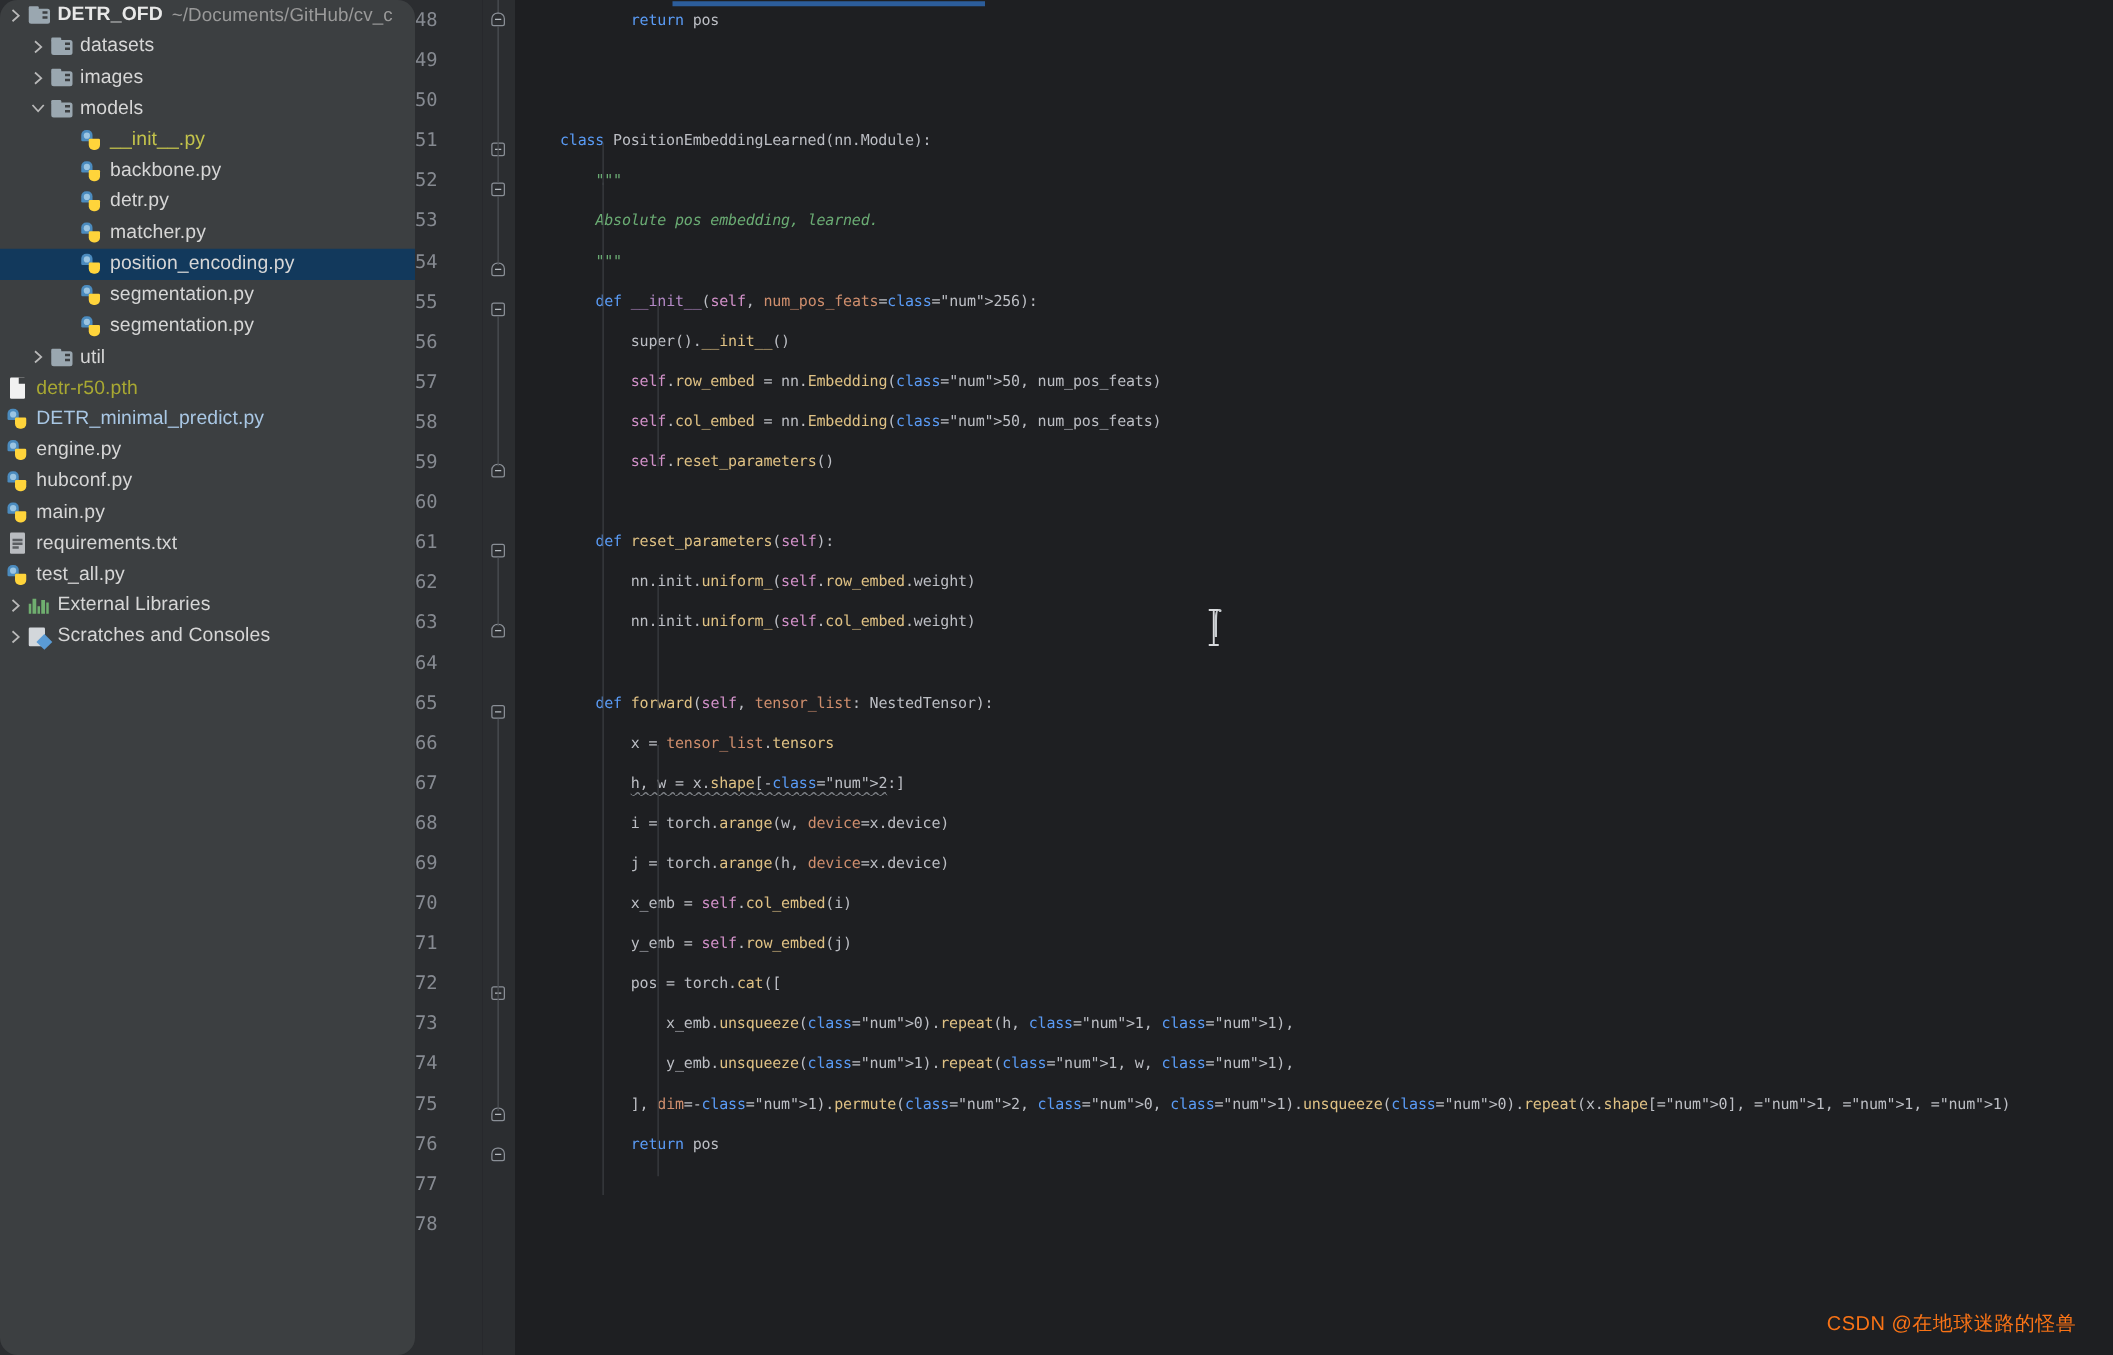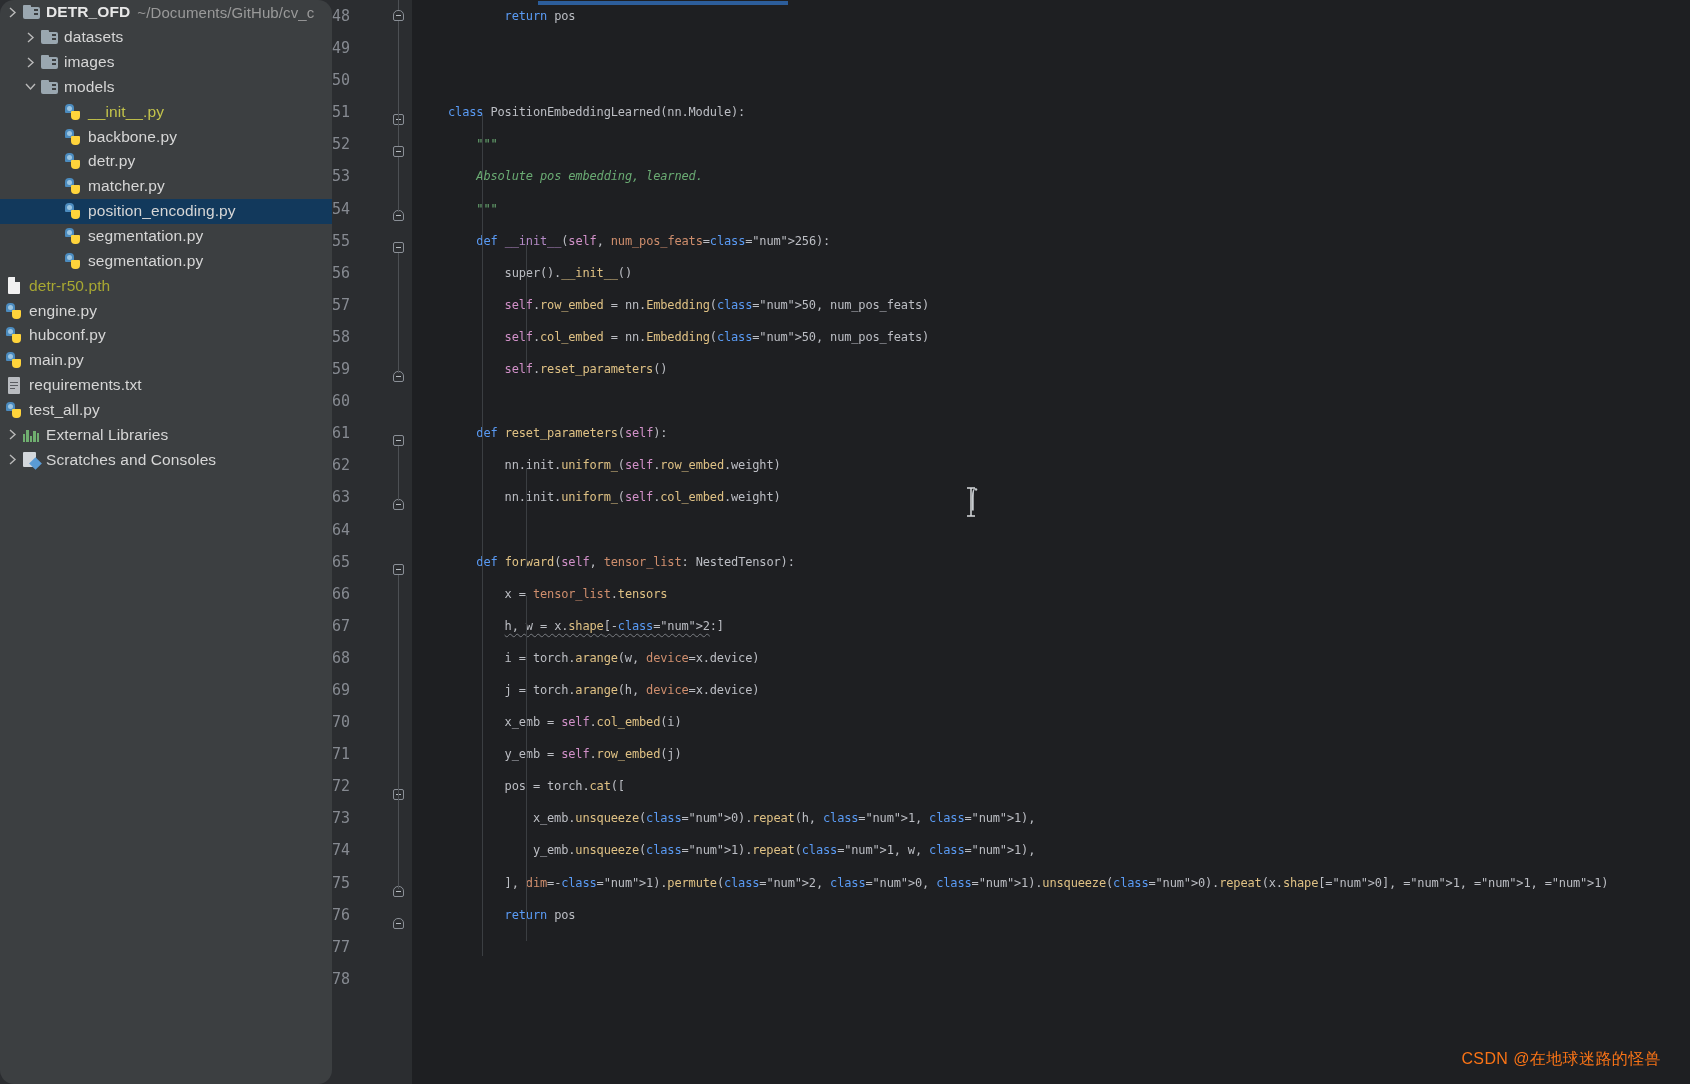--- a/index.html
+++ b/index.html
@@ -417,29 +417,55 @@
       <span class="ico">
           <span class="py-ico">
             <span class="b1"></span>
             <span class="b2"></span>
             <span class="b3"></span>
           </span>
         </span>
       <span class="lbl">segmentation.py</span>
     </div>
 
+    <div class="tree-row indent-1">
+      <span class="chev">
+          <svg width="9" height="11" viewBox="0 0 9 11">
+            <path d="M2 1 L7 5.5 L2 10" fill="none" stroke="#b9b9b9" stroke-width="1.4"></path>
+          </svg>
+        </span>
+      <span class="ico">
+          <span class="folder-ico">
+            <span class="tab"></span>
+            <span class="body"></span>
+            <span class="slit"></span>
+            <span class="slit2"></span>
+          </span>
+        </span>
+      <span class="lbl">util</span>
+    </div>
 
     <div class="tree-row indent-2">
       <span class="ico">
           <span class="file-ico">
             <span class="pg"></span>
             <span class="corner"></span>
           </span>
         </span>
       <span class="lbl pth">detr-r50.pth</span>
+    </div>
+    <div class="tree-row indent-2">
+      <span class="ico">
+          <span class="py-ico">
+            <span class="b1"></span>
+            <span class="b2"></span>
+            <span class="b3"></span>
+          </span>
+        </span>
+      <span class="lbl predict">DETR_minimal_predict.py</span>
     </div>
     <div class="tree-row indent-2">
       <span class="ico">
           <span class="py-ico">
             <span class="b1"></span>
             <span class="b2"></span>
             <span class="b3"></span>
           </span>
         </span>
       <span class="lbl">engine.py</span>

